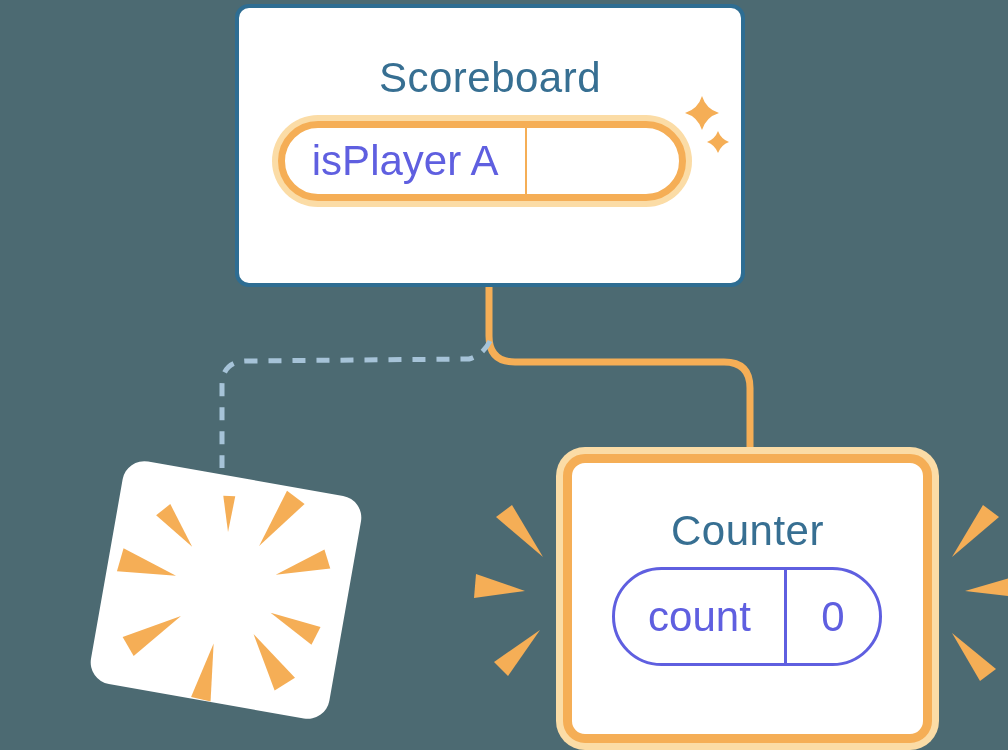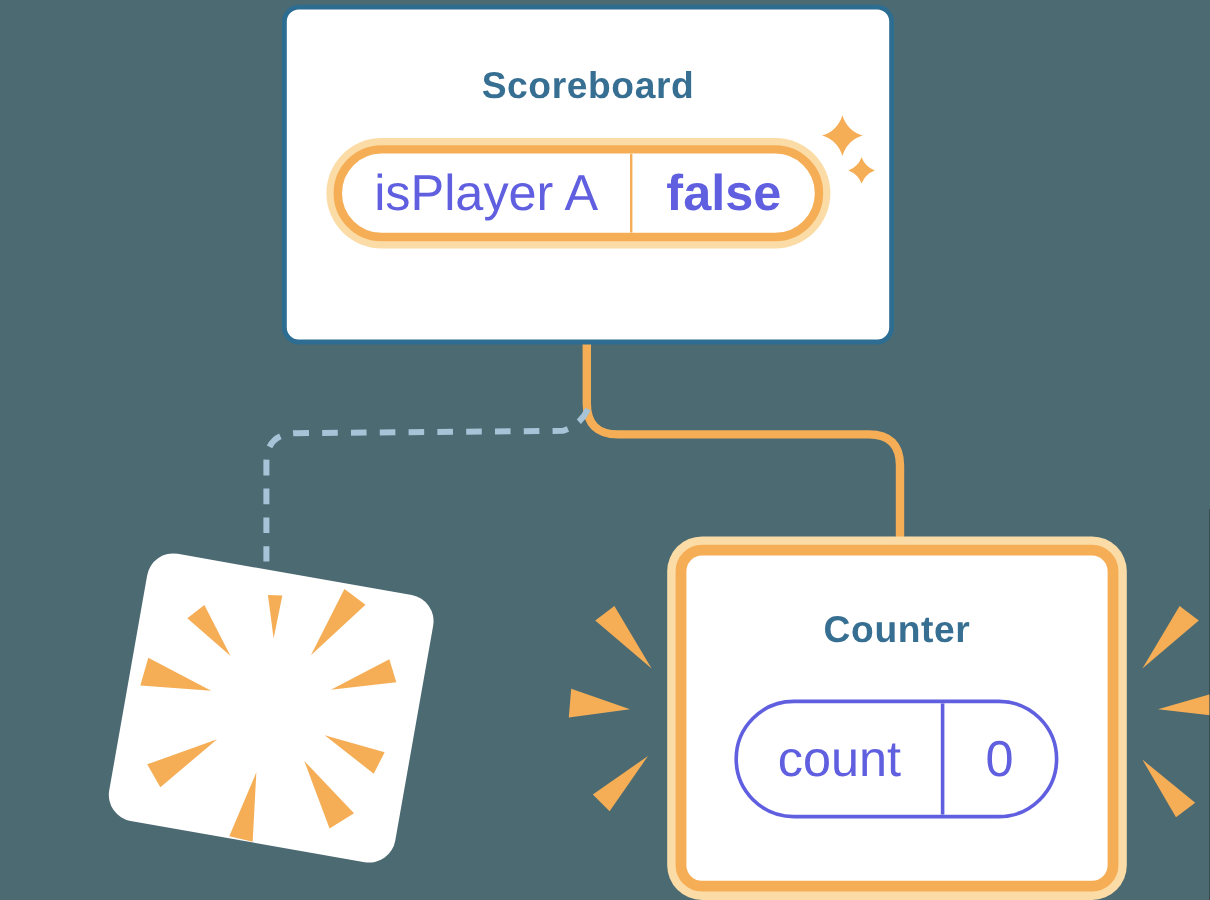--- a/index.html
+++ b/index.html
@@ -15,21 +15,21 @@
     font-family:"Liberation Sans", sans-serif;
   }
   svg.overlay{position:absolute;left:0;top:0;width:1008px;height:750px;z-index:1;}
   
   .card-scoreboard{
     position:absolute;left:235px;top:4px;width:510px;height:283px;z-index:2;
     background:var(--white);border:4px solid var(--card-border);border-radius:14px;
   }
   .card-title{
     text-align:center;color:var(--heading);
-    font-size:31px;font-weight:700;letter-spacing:0.5px;
+    font-size:42px;font-weight:400;letter-spacing:0.5px;
   }
   .card-scoreboard .card-title{margin-top:46px;}
   .pill{
     position:absolute;display:flex;align-items:stretch;background:var(--white);
     border-radius:999px;overflow:hidden;
   }
   .pill-highlight{
     left:39px;top:113px;width:408px;height:80px;
     border:7px solid var(--orange);
     box-shadow:0 0 0 6px var(--peach);
@@ -41,21 +41,21 @@
   .pill-highlight .pill-seg-value{font-weight:700;}
   .sparkles{position:absolute;left:428px;top:74px;width:76px;height:84px;}
   
   .card-counter{
     position:absolute;left:563px;top:454px;width:369px;height:289px;z-index:2;
     background:var(--white);border:9px solid var(--orange);border-radius:22px;
     box-shadow:0 0 0 7px var(--peach);
   }
   .card-counter .card-title{margin-top:44px;text-align:center;}
   .pill-plain{
-    left:40px;top:120px;width:270px;height:99px;
+    left:40px;top:104px;width:270px;height:99px;
     border:3px solid var(--purple);
   }
   .pill-plain .pill-seg-name{flex:0 0 64%;}
   .pill-plain .pill-divider{width:3px;background:var(--purple);}
   
   .card-destroyed{
     position:absolute;left:105px;top:477px;width:242px;height:226px;z-index:2;
     background:var(--white);border-radius:22px;transform:rotate(10deg);
   }
   .card-destroyed svg{position:absolute;left:0;top:0;width:100%;height:100%;}
@@ -83,21 +83,20 @@
       <polygon class="wedge" points="965,591 1024,574 1026,598"></polygon>
       <polygon class="wedge" points="952,633 996,669 980,681"></polygon>
     </g>
   </svg>
 
   <div class="card-scoreboard">
     <div class="card-title">Scoreboard</div>
     <div class="pill pill-highlight">
       <div class="pill-seg pill-seg-name">isPlayer A</div>
       <div class="pill-divider"></div>
-      <div class="pill-seg pill-seg-value">false</div>
     </div>
     <svg class="sparkles" viewBox="0 0 76 84">
       <path class="wedge" d="M 35 14 Q 39 27 52 31 Q 39 35 35 48 Q 31 35 18 31 Q 31 27 35 14 Z"></path>
       <path class="wedge" d="M 51 49 Q 54 57 62 60 Q 54 63 51 71 Q 48 63 40 60 Q 48 57 51 49 Z"></path>
     </svg>
   </div>
 
   <div class="card-counter">
     <div class="card-title">Counter</div>
     <div class="pill pill-plain">

